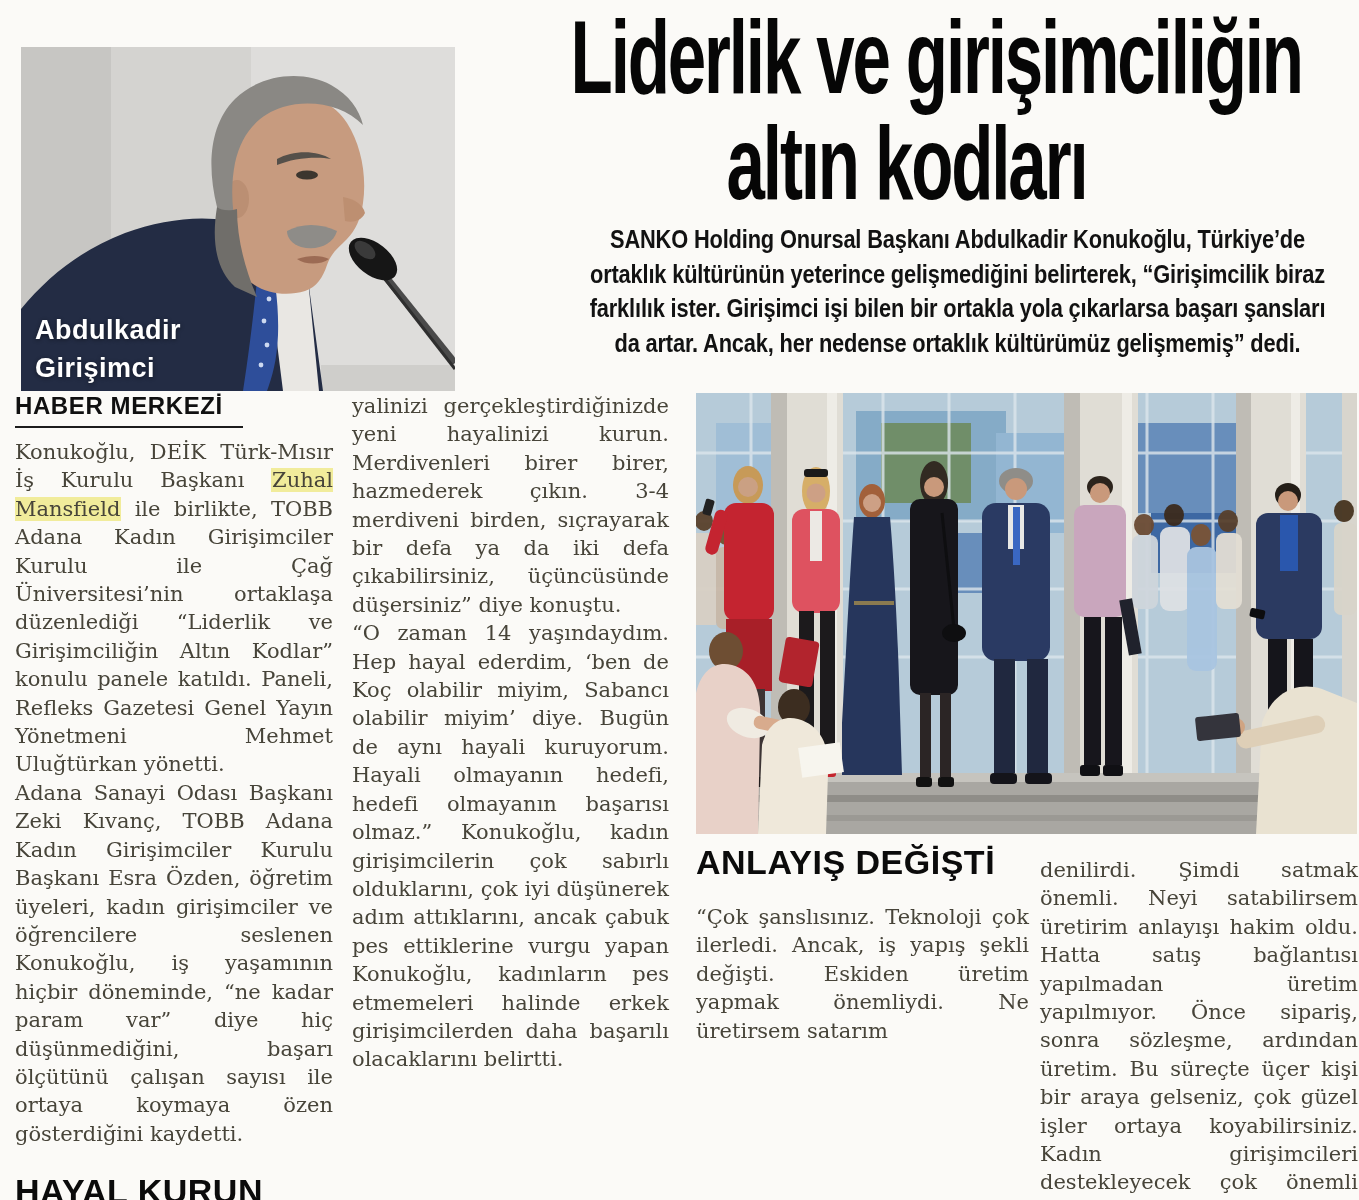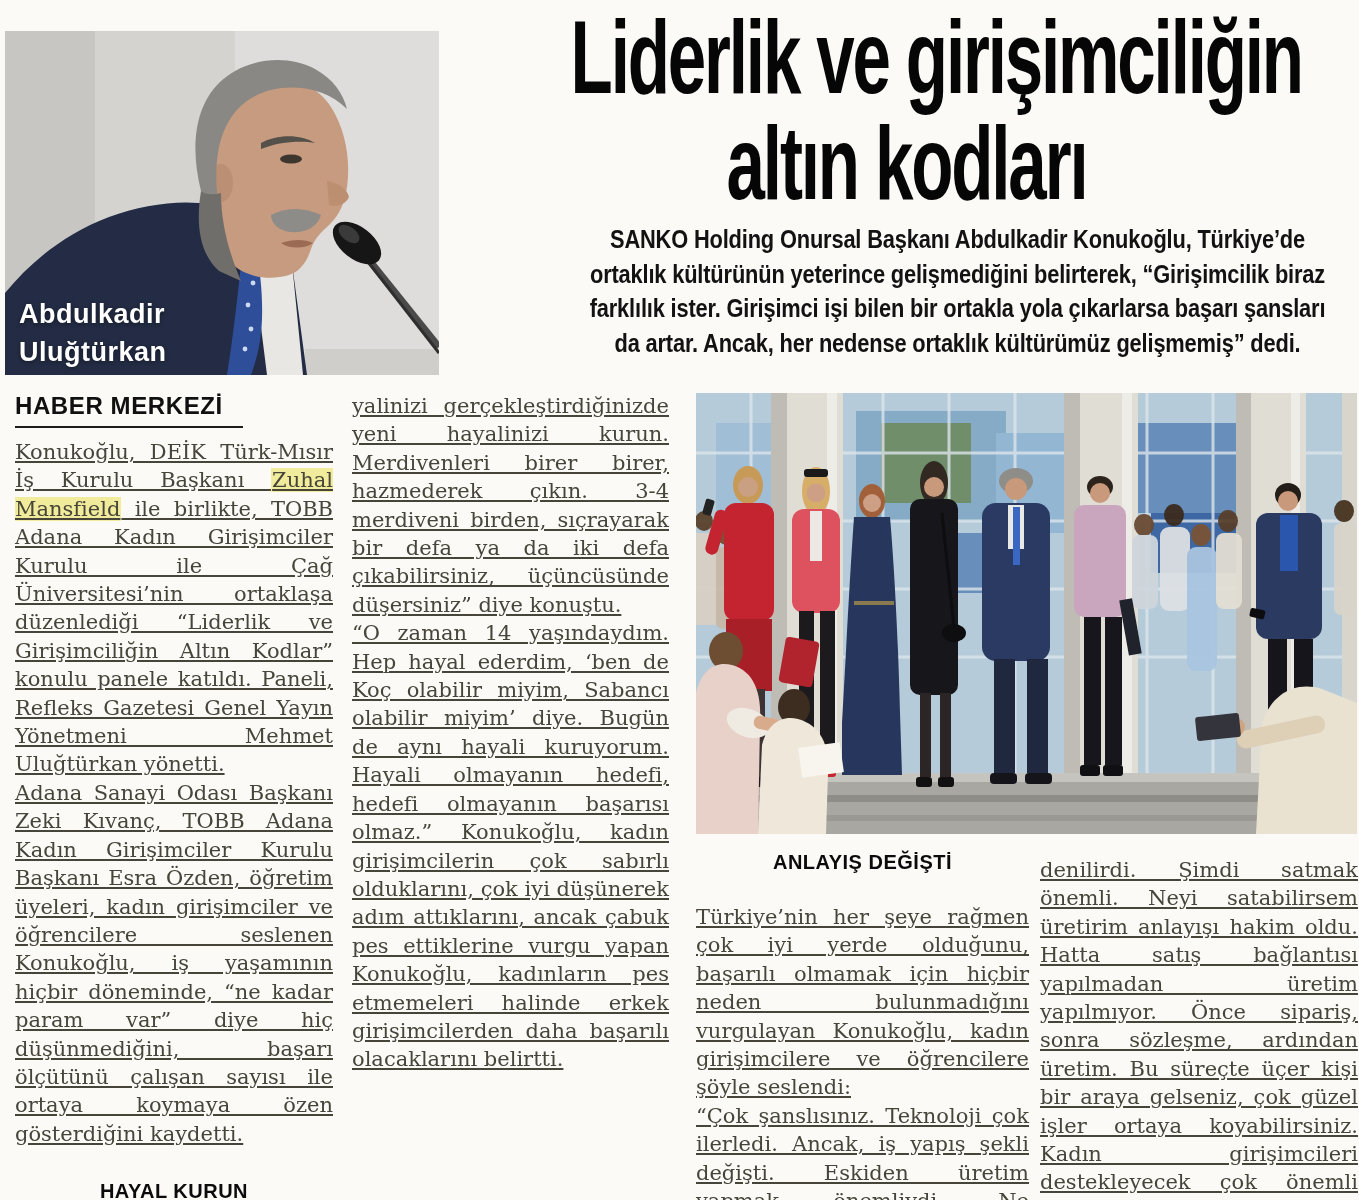--- a/index.html
+++ b/index.html
@@ -3,21 +3,21 @@
 <meta charset="utf-8">
 <style>
   html,body{margin:0;padding:0;background:#dddbd6;}
   .page{
     position:relative;width:1359px;height:1200px;margin:0 auto;
     background:#fbfaf7;overflow:hidden;
     font-family:"Liberation Sans",sans-serif;
   }
 
   
-  .portrait{position:absolute;left:5px;top:31px;width:520px;height:344px;margin:0;}
+  .portrait{position:absolute;left:5px;top:31px;width:520px;height:344px;margin:16px;}
   .portrait svg{display:block;}
   .portrait-caption{
     position:absolute;left:14px;bottom:4px;
     font-weight:bold;font-size:27px;line-height:38px;color:#ffffff;
     text-shadow:0 1px 4px rgba(0,0,0,.45);letter-spacing:.5px;
   }
 
   
   .headline{position:absolute;left:440px;top:4px;width:933px;margin:0;color:#060606;}
   .hl{
@@ -35,30 +35,30 @@
   }
 
   
   .col{position:absolute;color:#474439;}
   .col1{left:15px;top:392px;width:318px;}
   .col2{left:352px;top:392px;width:317px;}
   .col3{left:696px;top:845px;width:333px;}
   .col4{left:1040px;top:856px;width:318px;}
   .body-p{
     margin:0;font-family:"DejaVu Serif",serif;
-    font-size:21px;line-height:28.4px;text-align:justify;text-decoration:underline;
+    font-size:21px;line-height:28.4px;text-align:justify;
   }
   .byline{
     display:block;width:228px;margin:0 0 10px 0;padding-bottom:6px;
     border-bottom:2.5px solid #1c1c1c;
     font-weight:bold;font-size:24px;letter-spacing:.6px;color:#101010;
   }
   .section-header{
-    margin:26px 0 22px 0;text-align:center;
-    font-weight:bold;font-size:20px;line-height:34px;letter-spacing:.5px;color:#0b0b0b;
+    margin:26px 0 22px 0;text-align:left;
+    font-weight:bold;font-size:34px;line-height:34px;letter-spacing:.5px;color:#0b0b0b;
   }
   .col3 .section-header{margin-top:0;margin-bottom:24px;}
   .hilite{background:#f1ec9b;color:inherit;padding:0 1px;}
 
   
   .group-photo{position:absolute;left:696px;top:393px;width:661px;height:441px;margin:0;}
   .group-photo svg{display:block;}
 </style>
 </head>
 <body>
@@ -90,21 +90,21 @@
       <path d="M196,160 C190,196 196,224 214,240 L236,250 C224,222 216,192 216,162 C210,164 200,164 196,160 Z" fill="#706e6a"></path>
       <g>
         <path d="M434,316 L360,224" stroke="#4a4a4a" stroke-width="7"></path>
         <path d="M434,322 L364,232" stroke="#2e2e2e" stroke-width="3"></path>
         <ellipse cx="352" cy="212" rx="28" ry="16" transform="rotate(38 352 212)" fill="#161616"></ellipse>
         <ellipse cx="344" cy="203" rx="12" ry="7" transform="rotate(38 344 203)" fill="#3a3a3a"></ellipse>
       </g>
     </svg>
     <figcaption class="portrait-caption">
       <div>Abdulkadir</div>
-      <div>Uluğtürkan</div>
+      <div>Girişimci</div>
     </figcaption>
   </figure>
 
   <h1 class="headline">
     <div class="hl">Liderlik ve girişimciliğin</div>
     <div class="hl">altın kodları</div>
   </h1>
 
   <div class="subheadline">
     <div class="sl">SANKO Holding Onursal Başkanı Abdulkadir Konukoğlu, Türkiye’de</div>
@@ -282,21 +282,20 @@
         <path d="M560,441 L566,330 C576,300 600,288 626,296 L661,310 L661,441 Z" fill="#e9e2d1"></path>
         <rect x="540" y="330" width="90" height="18" rx="9" transform="rotate(-12 585 339)" fill="#decfb7"></rect>
         <circle cx="540" cy="334" r="9" fill="#d0a482"></circle>
         <rect x="500" y="322" width="44" height="24" rx="3" transform="rotate(-6 522 334)" fill="#34343c"></rect>
       </g>
     </svg>
   </figure>
 
   <section class="col col3">
     <h2 class="section-header">ANLAYIŞ DEĞİŞTİ</h2>
-    <p class="body-p">Türkiye’nin her şeye rağmen çok iyi yerde olduğunu, başarılı olmamak için hiçbir neden bulunmadığını vurgulayan Konukoğlu, kadın girişimcilere ve öğrencilere şöyle seslendi:</p>
     <p class="body-p">“Çok şanslısınız. Teknoloji çok ilerledi. Ancak, iş yapış şekli değişti. Eskiden üretim yapmak önemliydi. Ne üretirsem satarım</p>
   </section>
 
   <section class="col col4">
     <p class="body-p">denilirdi. Şimdi satmak önemli. Neyi satabilirsem üretirim anlayışı hakim oldu. Hatta satış bağlantısı yapılmadan üretim yapılmıyor. Önce sipariş, sonra sözleşme, ardından üretim. Bu süreçte üçer kişi bir araya gelseniz, çok güzel işler ortaya koyabilirsiniz. Kadın girişimcileri destekleyecek çok önemli kaynaklar var. Yerer ki, azminizi ifade edin, yararlanmasını bilin.”</p>
   </section>
 
 </div>
 
 </body></html>

